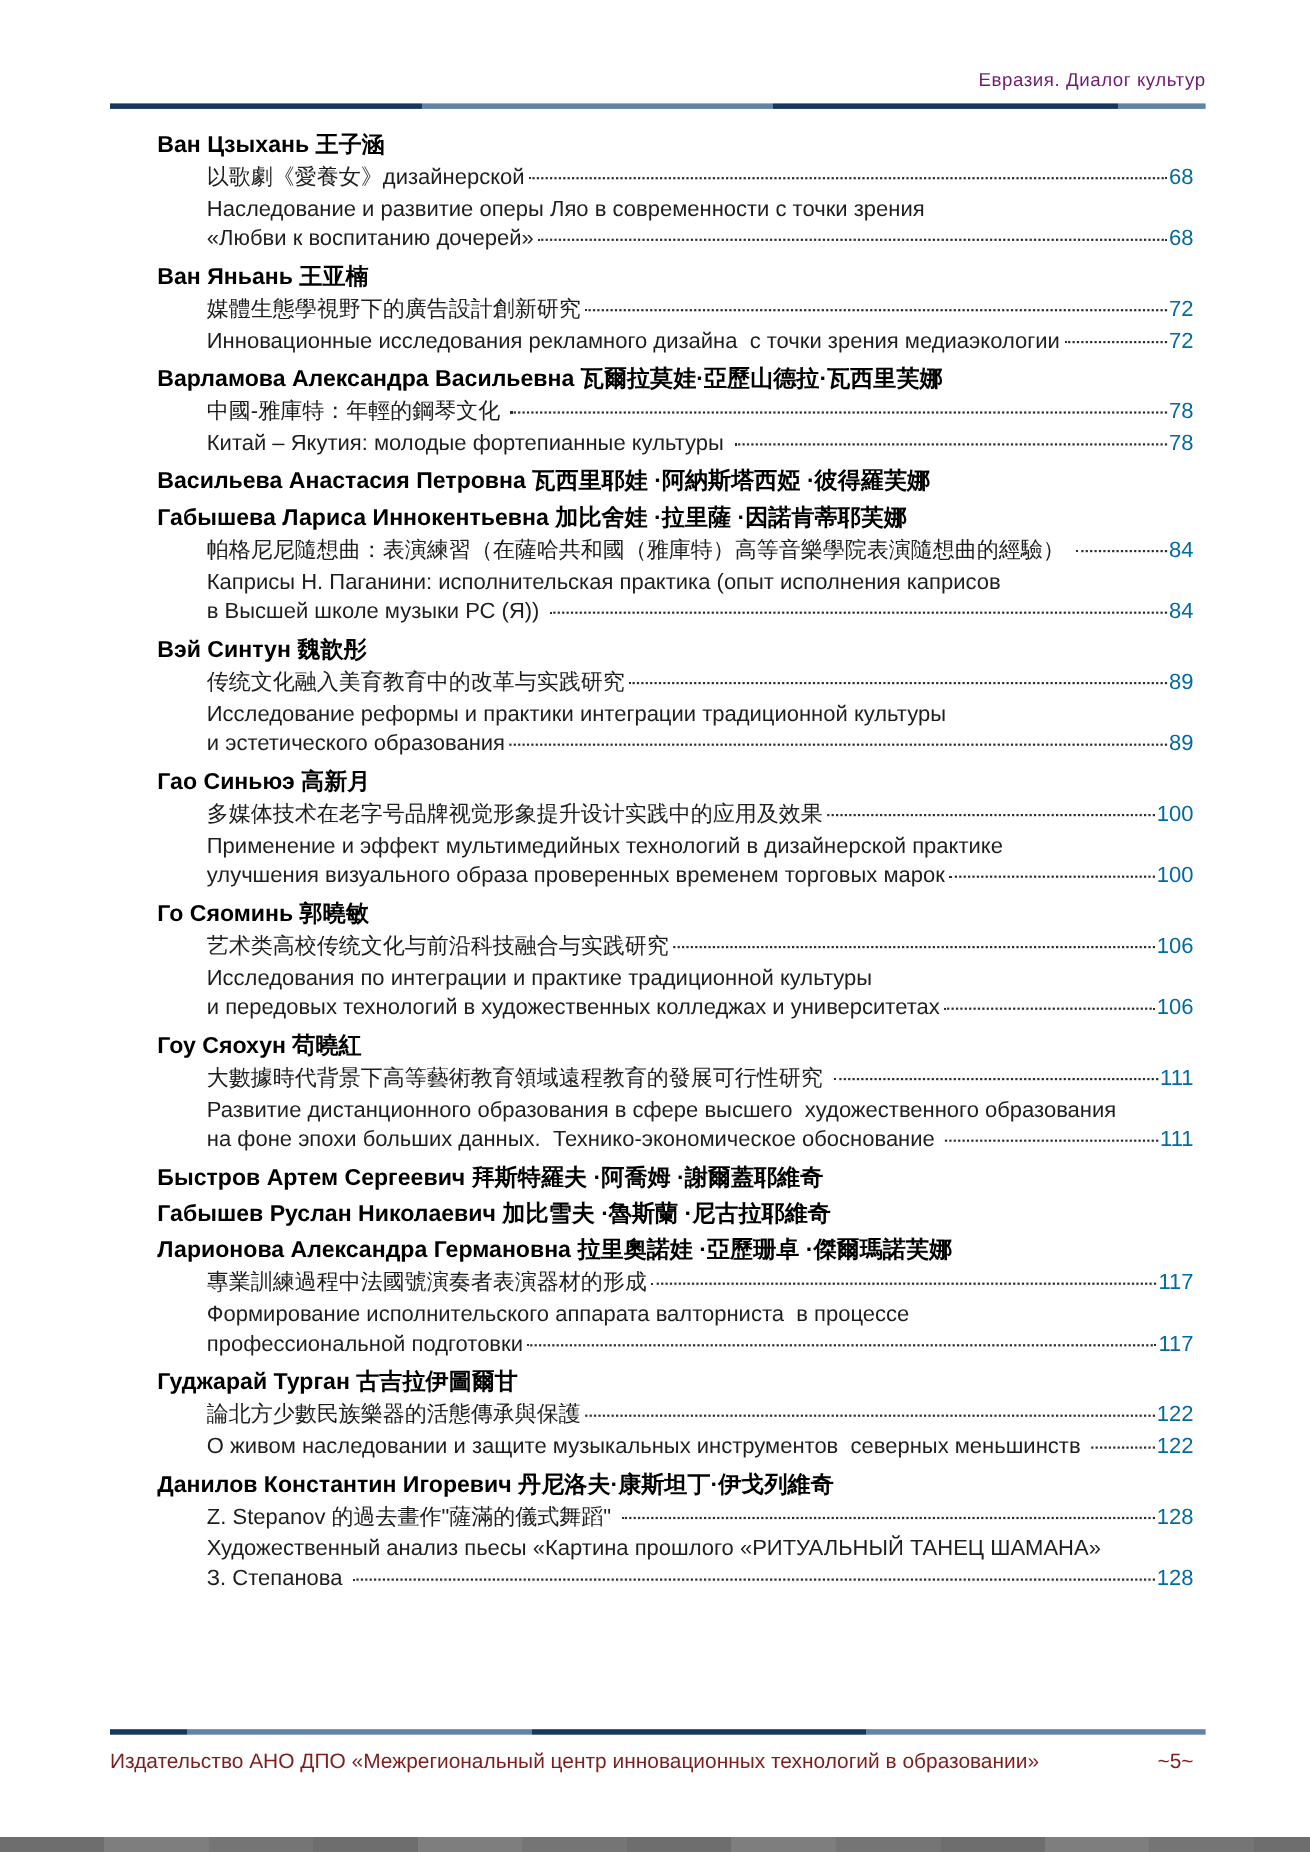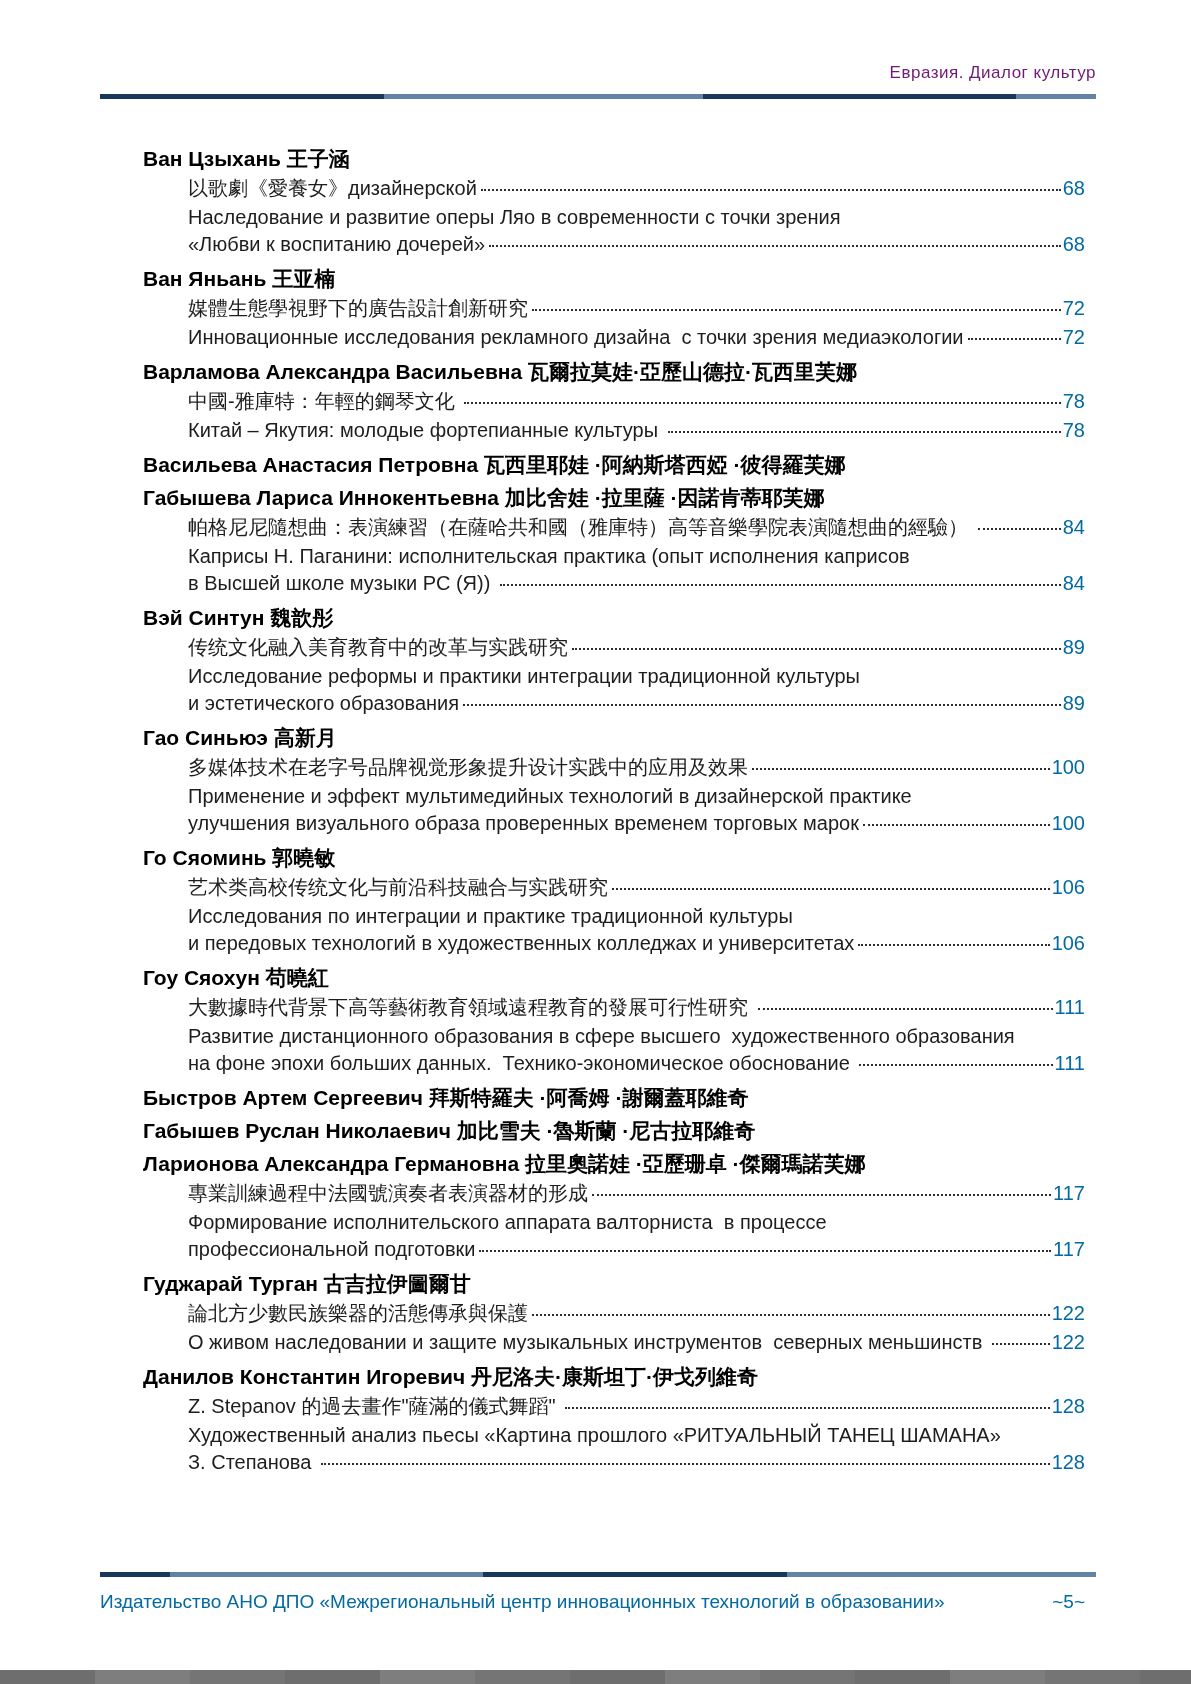--- a/index.html
+++ b/index.html
@@ -23,21 +23,21 @@
   }
   .rule { height: 5px; margin-top: 8px; }
   .rule-header {
     background: linear-gradient(90deg,
       var(--rule-dark) 0 28.5%,
       var(--rule-light) 28.5% 60.5%,
       var(--rule-dark) 60.5% 92%,
       var(--rule-light) 92% 100%);
   }
   
-  .toc { padding: 12px 106px 0 100px; margin-top: 27px; }
+  .toc { padding: 12px 106px 0 100px; }
   .author {
     font-weight: bold;
     font-size: 21px;
     line-height: 25px;
     margin: 8px 0 4px 43px;
     color: #000;
     white-space: pre-wrap;
   }
   .work { margin: 0 0 2px 88px; }
   .line, .t {
@@ -64,21 +64,21 @@
       var(--rule-dark) 0 7%,
       var(--rule-light) 7% 38.5%,
       var(--rule-dark) 38.5% 69%,
       var(--rule-light) 69% 100%);
   }
   .footer-row {
     display: flex; justify-content: space-between; align-items: flex-start;
     margin-top: 14px;
     padding-right: 11px;
     font-size: 19px;
-    color: #0369a1;
+    color: #7f1d1d;
   }
   .bottom-strip {
     position: absolute; left: 0; right: 0; bottom: 0; height: 14px;
     background: repeating-linear-gradient(90deg,
       #6e6e6e 0 95px, #7e7e7e 95px 190px, #757575 190px 285px);
   }
 </style>
 </head>
 <body>
 

